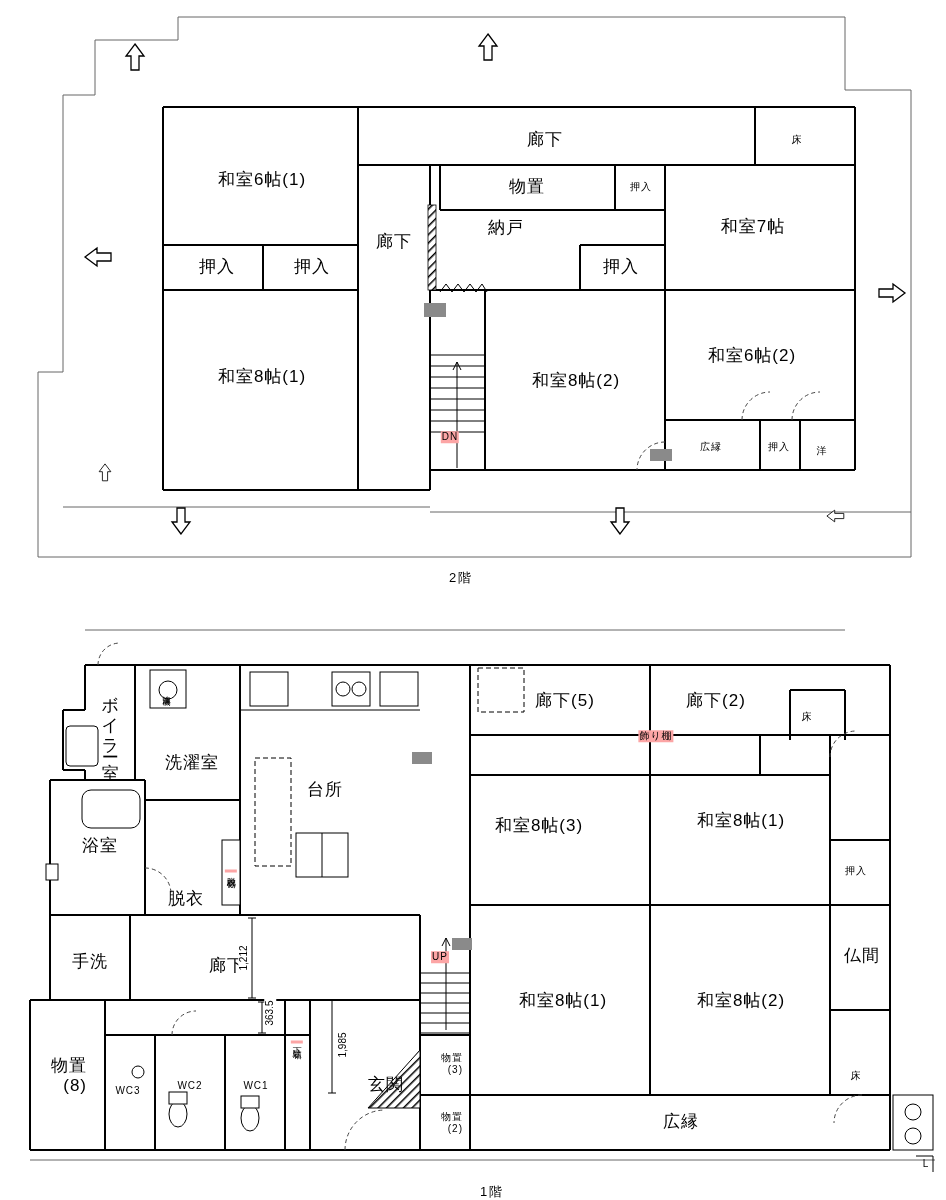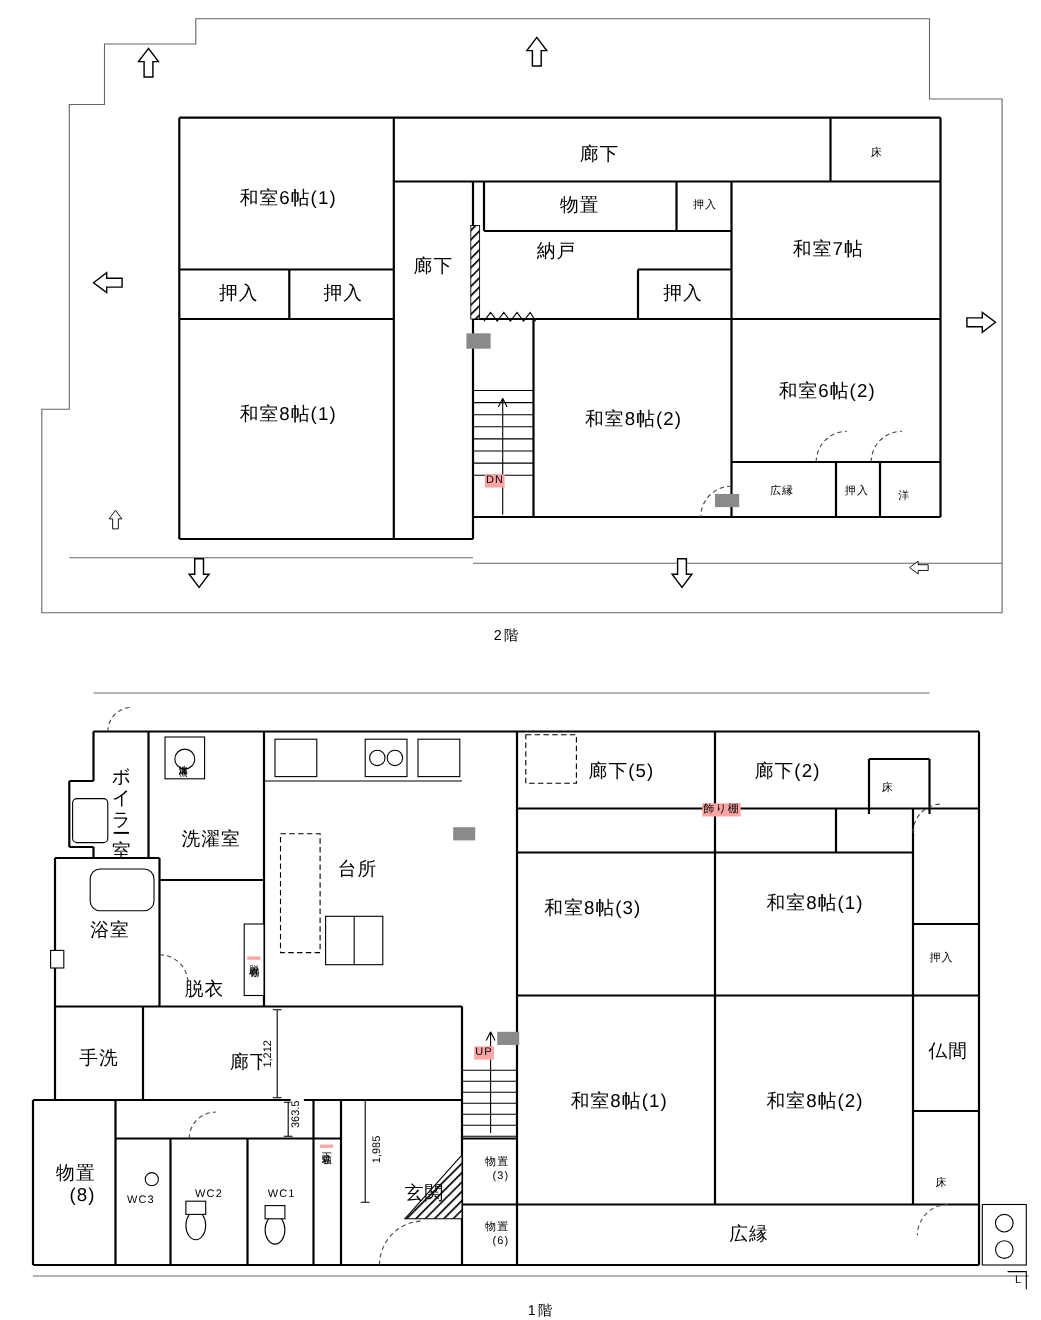--- a/index.html
+++ b/index.html
@@ -205,19 +205,19 @@
     <div class="lbl" style="left:741px;top:1001px">和室8帖(2)</div>
     <div class="lbl wrap" style="left:67px;top:1076px">物置(8)</div>
     <div class="lbl sm" style="left:128px;top:1091px">WC3</div>
     <div class="lbl sm" style="left:190px;top:1086px">WC2</div>
     <div class="lbl sm" style="left:256px;top:1086px">WC1</div>
     <div class="lbl v tiny2 bg" style="left:297px;top:1042px">下駄箱</div>
     <div class="lbl r" style="left:270px;top:1013px">363.5</div>
     <div class="lbl r" style="left:343px;top:1045px">1,985</div>
     <div class="lbl" style="left:386px;top:1085px">玄関</div>
     <div class="lbl wrap sm" style="left:446px;top:1063px">物置(3)</div>
-    <div class="lbl wrap sm" style="left:446px;top:1122px">物置(6)</div>
+    <div class="lbl wrap sm" style="left:446px;top:1122px">物置(2)</div>
     <div class="lbl sm" style="left:856px;top:1076px">床</div>
     <div class="lbl" style="left:681px;top:1122px">広縁</div>
     <div class="lbl cap" style="left:492px;top:1192px">1階</div>
     <div class="lbl sm" style="left:926px;top:1164px">L</div>
   </div>
 </div>
 
 </body></html>

